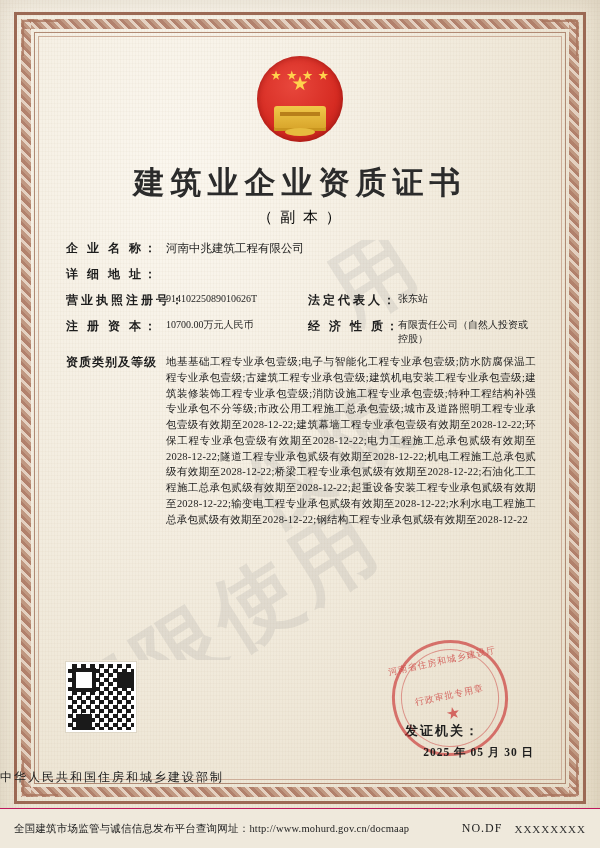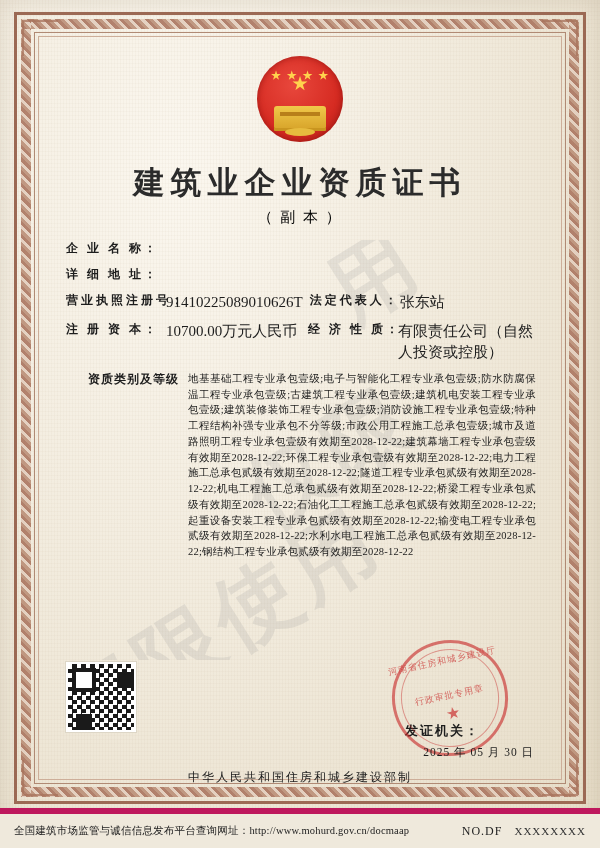--- a/index.html
+++ b/index.html
@@ -198,31 +198,30 @@
   }
   .lbl.w1 { width: 96px; }
   .lbl.w2 { width: 86px; margin-left: 7px; }
   .val {
     flex: 1 1 auto;
     padding-left: 4px;
     line-height: 1.35;
   }
   .half { display: flex; width: 100%; }
   .half > .cell { display: flex; flex: 1 1 50%; }
-  .val.small { font-size: 15px; }
+  .val.small { font-size: 10px; }
 
   .qual-row { display: flex; align-items: flex-start; margin-top: 4px; }
   .qual-label {
     flex: 0 0 auto;
     width: 96px;
     font-weight: bold;
     font-size: 12px;
     letter-spacing: 1px;
     white-space: nowrap;
-    margin-left: 22px;
   }
   .qual-text {
     flex: 1 1 auto;
     padding-left: 4px;
     font-size: 10.5px;
     line-height: 1.5;
     text-align: justify;
     letter-spacing: .2px;
   }
 
@@ -258,20 +257,21 @@
     letter-spacing: 2px;
     color: #1d1d1d;
   }
   .issue-date {
     position: absolute;
     right: 66px;
     bottom: 88px;
     font-size: 11.5px;
     color: #1d1d1d;
     letter-spacing: 1px;
+    font-weight: bold;
   }
   .stamp {
     position: absolute;
     right: 92px;
     bottom: 92px;
     width: 110px;
     height: 110px;
     border-radius: 50%;
     border: 3px solid rgba(200,40,40,.72);
     color: rgba(200,40,40,.78);
@@ -310,32 +310,32 @@
     bottom: 12px; left: 0; right: 0;
     text-align: center;
     font-size: 8.5px;
     letter-spacing: 1px;
   }
 
   .ministry {
     position: absolute;
     left: 0; right: 0;
     bottom: 62px;
-    text-align: center;
+    text-align: left;
     font-size: 12px;
     letter-spacing: 2px;
     color: #1d1d1d;
   }
 
   
   .footer {
     position: absolute;
     left: 0; right: 0; bottom: 0;
     height: 40px;
-    border-top: 6px solid #be185d;
+    border-top: 1px solid #be185d;
     background: #efe9dc;
     display: flex;
     align-items: center;
     padding: 4px 14px;
     box-sizing: border-box;
     font-size: 10.5px;
     color: #222;
   }
   .footer .url { flex: 1 1 auto; letter-spacing: .2px; }
   .footer .no { font-size: 12px; font-weight: normal; letter-spacing: 1px; }
@@ -375,20 +375,21 @@
     <div class="gear"></div>
   </div>
 
   <div class="title">建筑业企业资质证书</div>
   <div class="subtitle">（ 副 本 ）</div>
 
   <div class="fields">
 
     <div class="frow">
       <div class="lbl w1">企 业 名 称：</div>
+      <div class="val">河南中兆建筑工程有限公司</div>
     </div>
 
     <div class="frow">
       <div class="lbl w1">详 细 地 址：</div>
     </div>
 
     <div class="frow">
       <div class="half">
         <div class="cell">
           <div class="lbl w1">营业执照注册号：</div>

